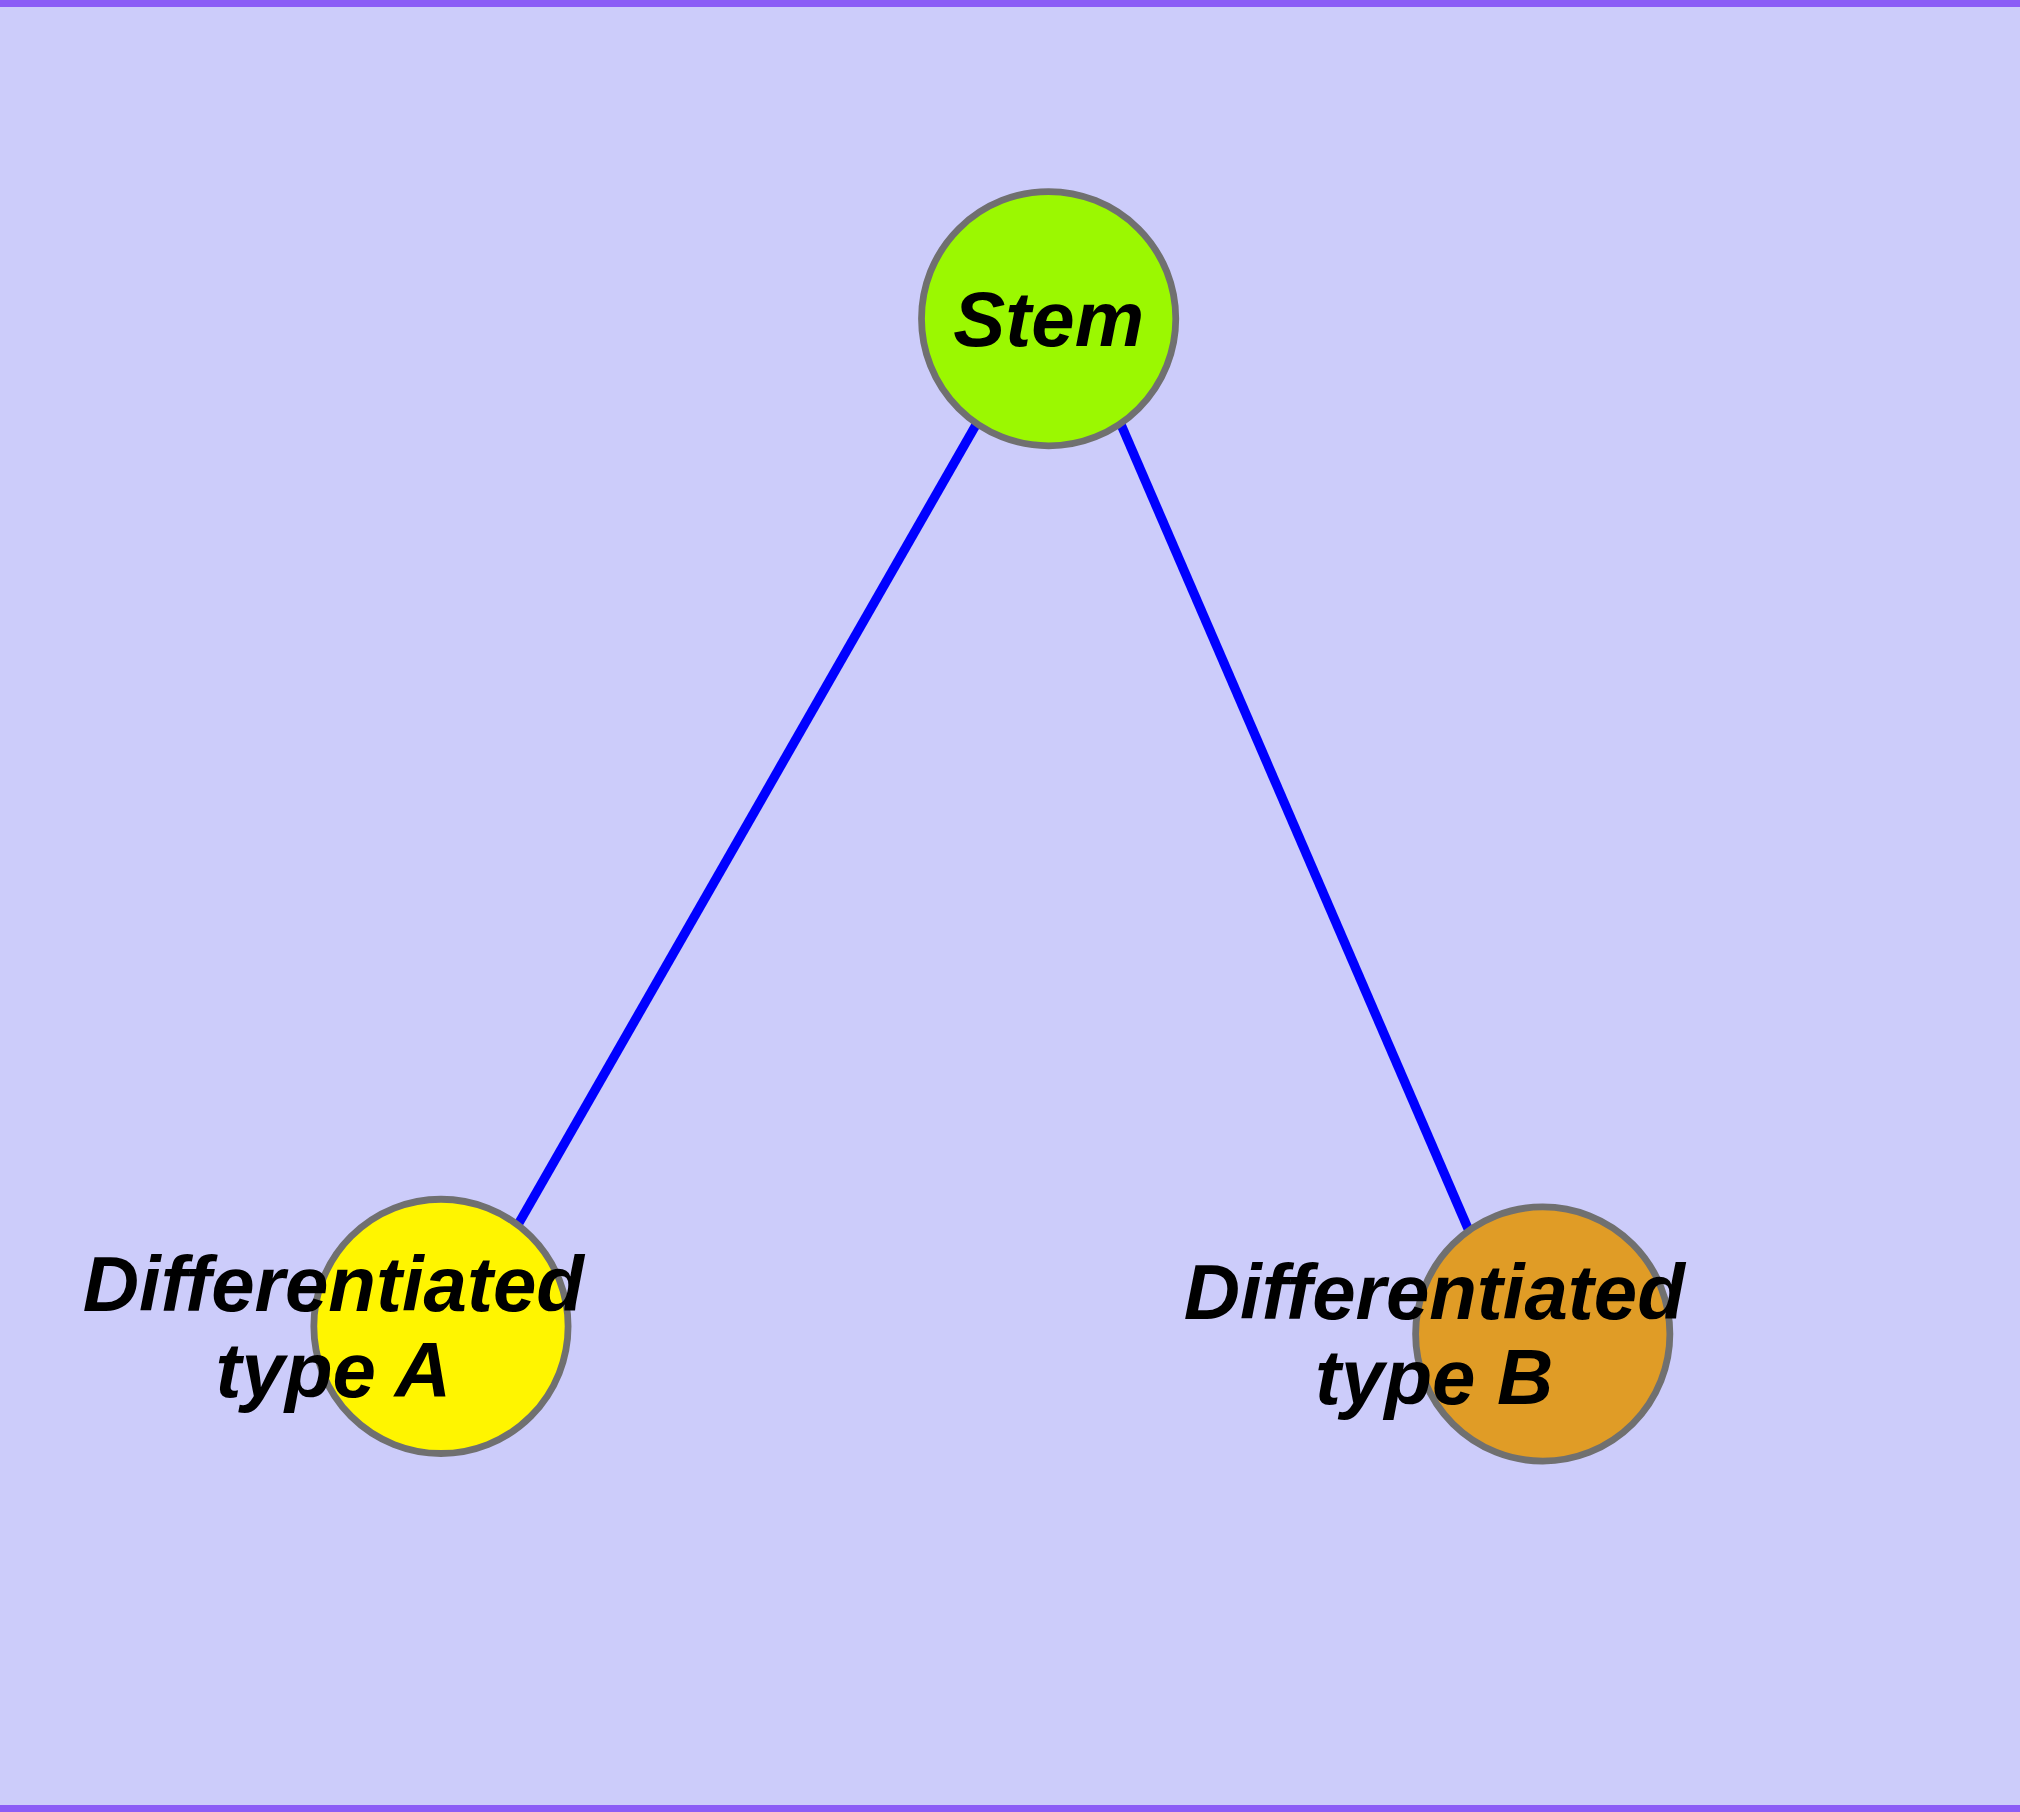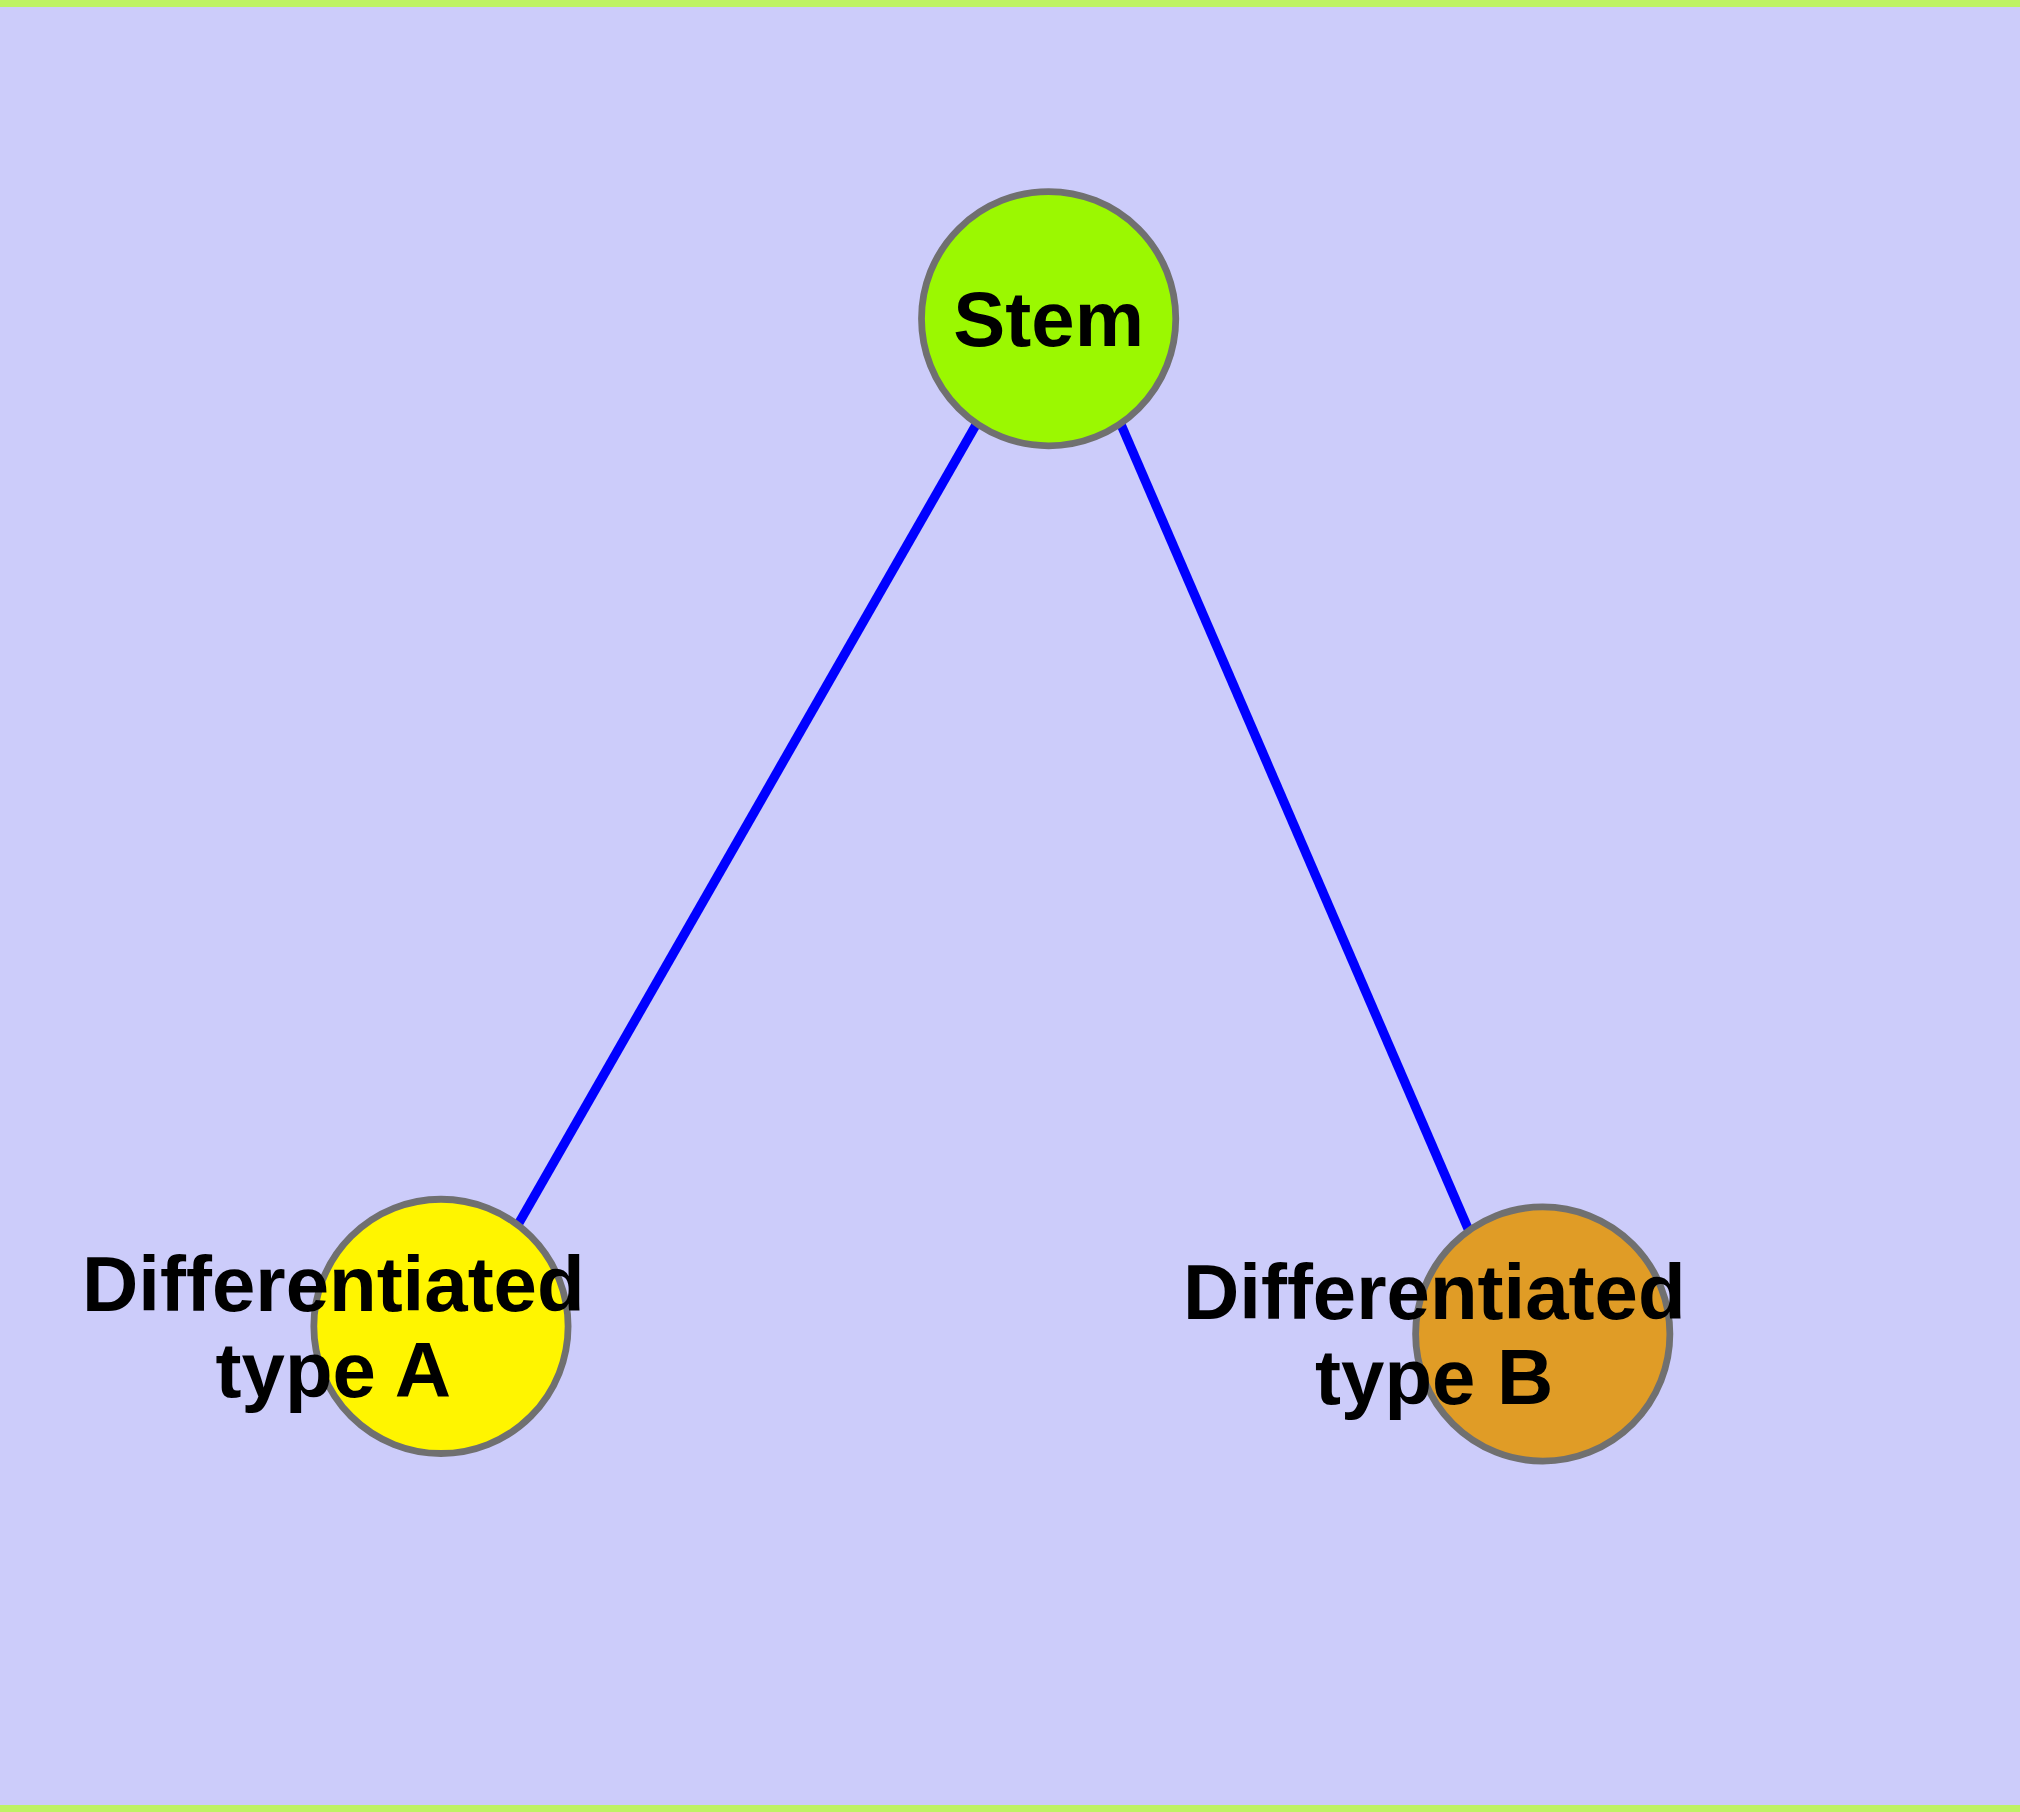--- a/index.html
+++ b/index.html
@@ -43,21 +43,21 @@
     font-weight: bold;
     fill: #000000;
     text-anchor: middle;
     dominant-baseline: alphabetic;
     paint-order: stroke fill;
   }
 </style>
 </head>
 <body>
 
-<div id="canvas" style="background: #bef264;">
+<div id="canvas" style="background: #8b5cf6; font-style: italic;">
   <div id="plot-area" style="background: rgb(204, 204, 250);"></div>
 
   <svg id="graph-svg" viewBox="0 0 2384 2138">
     <g id="edges-group">
         <line x1="1152" y1="500" x2="612" y2="1443" stroke="#0000ff" stroke-width="11" class="edge-line"></line>
         <line x1="1322" y1="500" x2="1732" y2="1450" stroke="#0000ff" stroke-width="11" class="edge-line"></line>
       </g>
     <g id="nodes-group">
         <circle cx="1237" cy="376" r="150" fill="#9bf801" stroke="#707070" stroke-width="8" class="node-circle"></circle>
         <circle cx="520" cy="1565" r="150" fill="#fff500" stroke="#707070" stroke-width="8" class="node-circle"></circle>

